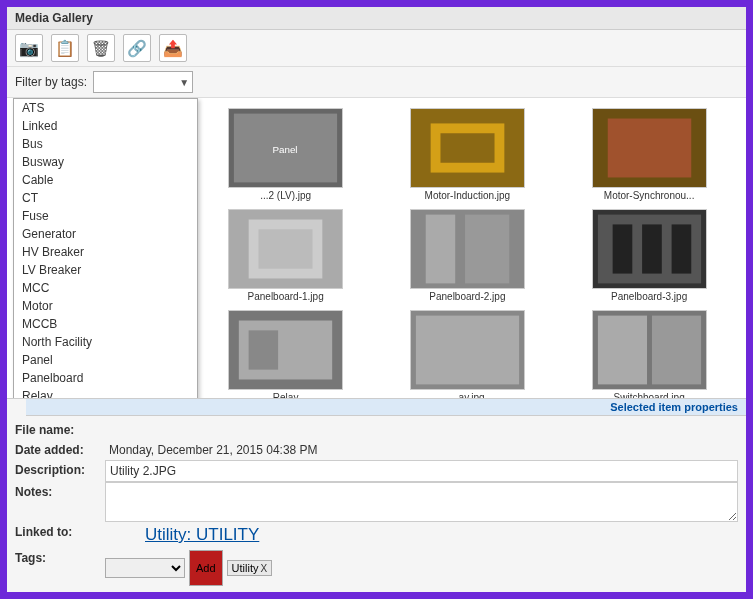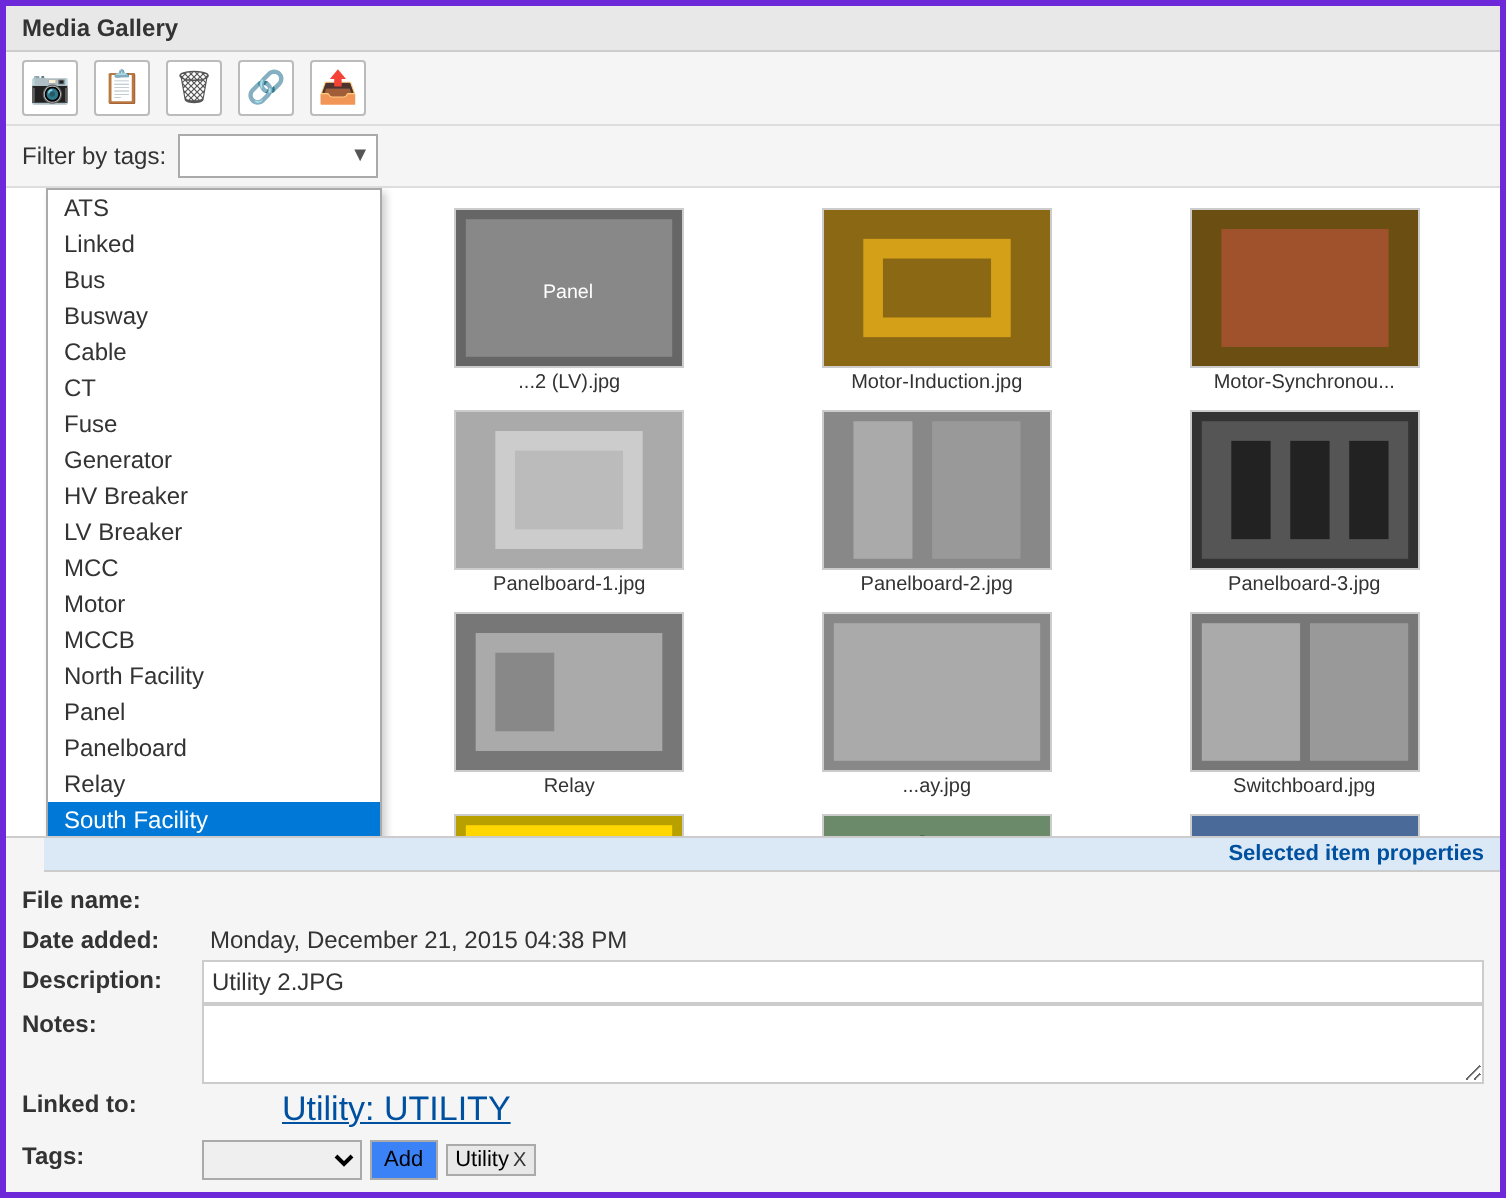--- a/index.html
+++ b/index.html
@@ -7,21 +7,21 @@
       font-family: 'Segoe UI', Tahoma, Geneva, Verdana, sans-serif;
       font-size: 12px;
       background: #f0f0f0;
       width: 753px;
       height: 599px;
       overflow: hidden;
     }
     .window {
       width: 753px;
       height: 599px;
-      border: 3px solid #6d28d9;
+      border: 7px solid #6d28d9;
       background: #f5f5f5;
       display: flex;
       flex-direction: column;
     }
     .titlebar {
       background: #e8e8e8;
       border-bottom: 1px solid #ccc;
       padding: 4px 8px;
       font-size: 12px;
       font-weight: 600;
@@ -145,22 +145,22 @@
     .thumb-relay { background: linear-gradient(135deg, #aaa 0%, #777 50%, #888 100%); }
     .thumb-swb { background: linear-gradient(135deg, #888 0%, #bbb 50%, #999 100%); }
     .thumb-swb2 { background: linear-gradient(135deg, #555 0%, #777 50%, #666 100%); }
     .thumb-swb3 { background: linear-gradient(135deg, #c8b400 0%, #FFD700 50%, #b8a000 100%); }
     .thumb-util1 { background: linear-gradient(135deg, #6a8a6a 0%, #8aaa8a 50%, #6a8a6a 100%); }
     .thumb-util2 { background: linear-gradient(135deg, #4a6a9a 0%, #6a8aba 50%, #4a6a9a 100%); }
     
     .dropdown-overlay {
       position: absolute;
       top: 0;
-      left: 20px;
-      width: 168px;
+      left: 6px;
+      width: 185px;
       background: #fff;
       border: 1px solid #aaa;
       box-shadow: 2px 2px 4px rgba(0,0,0,0.2);
       z-index: 100;
       max-height: 360px;
       overflow-y: auto;
     }
     .dropdown-item {
       padding: 2px 8px;
       font-size: 12px;
@@ -229,24 +229,24 @@
       gap: 4px;
       padding: 2px 0;
     }
     .tags-select {
       width: 80px;
       height: 20px;
       border: 1px solid #aaa;
       font-size: 11px;
     }
     .tags-add-btn {
-      height: 20px;
+      height: 36px;
       padding: 0 6px;
       border: 1px solid #aaa;
-      background: #3b82f6;
+      background: #b91c1c;
       font-size: 11px;
       cursor: pointer;
     }
     .tag-badge {
       display: inline-flex;
       align-items: center;
       gap: 2px;
       border: 1px solid #aaa;
       background: #e8e8e8;
       padding: 1px 4px;

